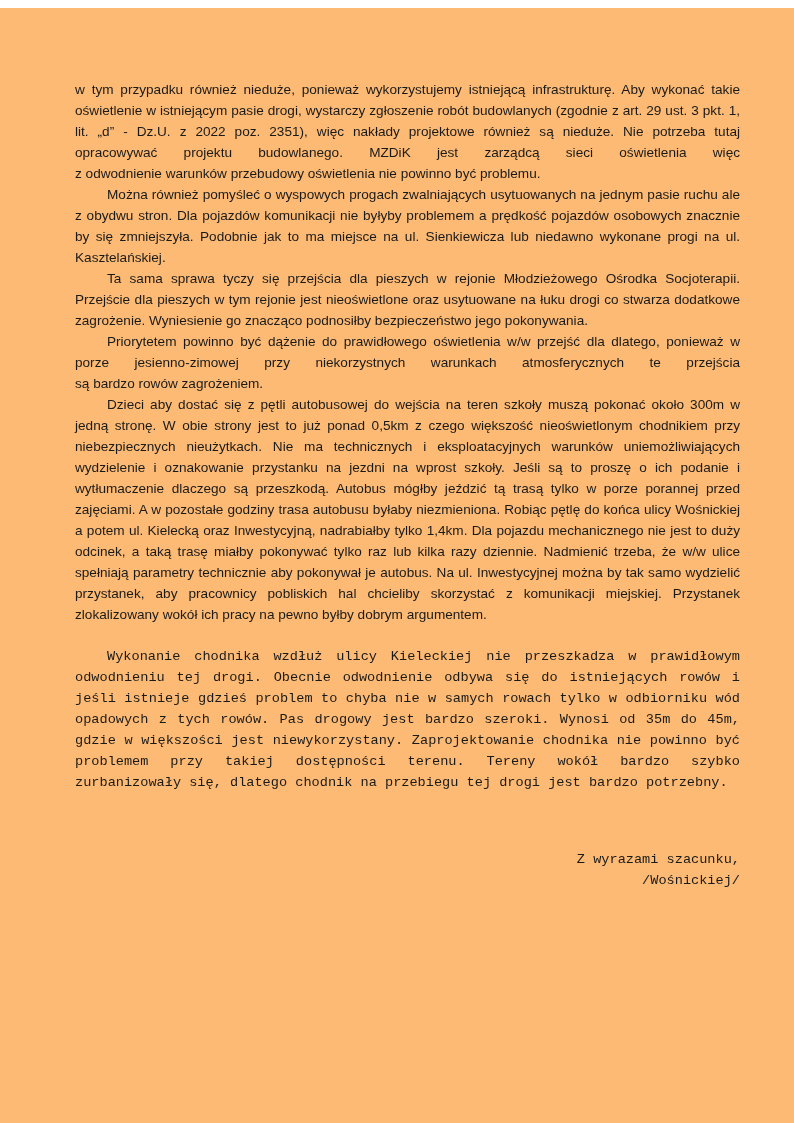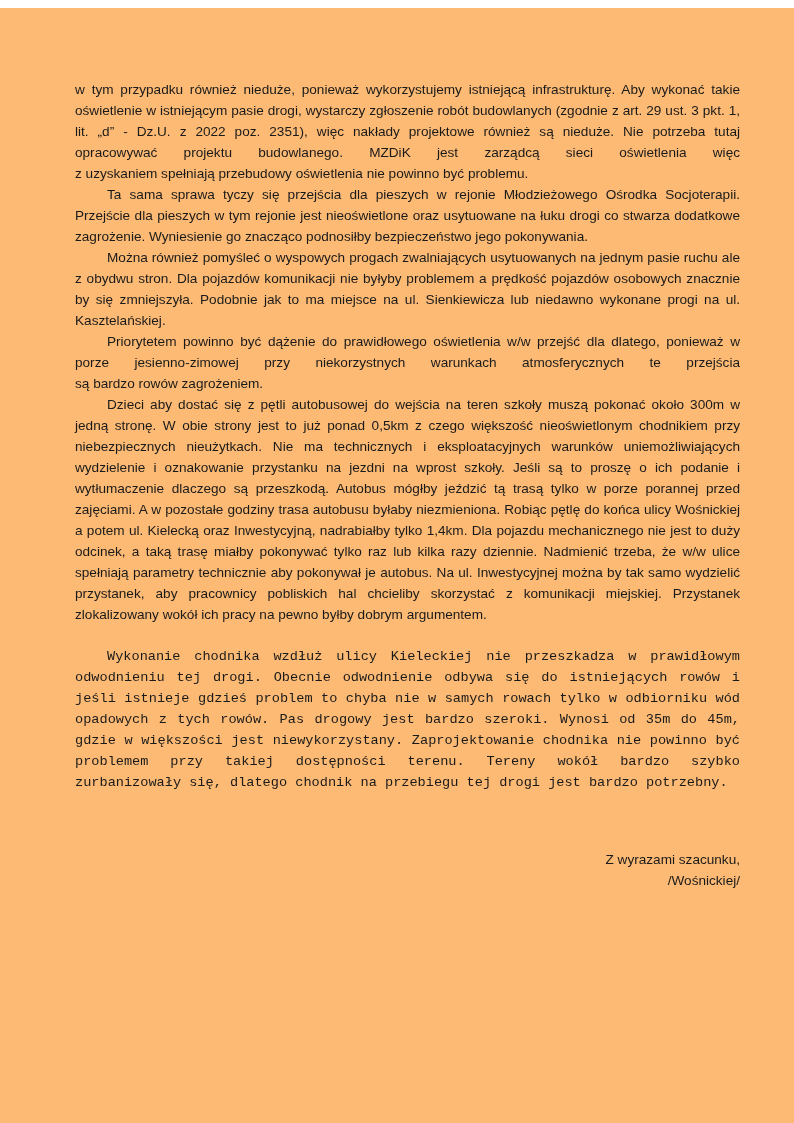--- a/index.html
+++ b/index.html
@@ -31,36 +31,36 @@
   }
   .part.stretch {
     text-align: justify;
     text-align-last: justify;
   }
   .para.indent .part:first-child { text-indent: 32px; }
   .closing {
     margin-top: 56px;
     text-align: right;
   }
-  .closing div { line-height: 21px; }
+  .closing div { line-height: 21px; font-family: Liberation Mono, monospace; }
 </style>
 </head>
 <body>
 
 <div class="page">
   <div class="letter-body" id="paragraphs">
       <div class="para">
         <div class="part stretch">w tym przypadku również nieduże, ponieważ wykorzystujemy istniejącą infrastrukturę. Aby wykonać takie oświetlenie w istniejącym pasie drogi, wystarczy zgłoszenie robót budowlanych (zgodnie z art. 29 ust. 3 pkt. 1, lit. „d” - Dz.U. z 2022 poz. 2351), więc nakłady projektowe również są nieduże. Nie potrzeba tutaj opracowywać projektu budowlanego. MZDiK jest zarządcą sieci oświetlenia więc</div>
-        <div class="part">z uzyskaniem spełniają przebudowy oświetlenia nie powinno być problemu.</div>
+        <div class="part">z odwodnienie warunków przebudowy oświetlenia nie powinno być problemu.</div>
+      </div>
+      <div class="para indent">
+        <div class="part">Można również pomyśleć o wyspowych progach zwalniających usytuowanych na jednym pasie ruchu ale z obydwu stron. Dla pojazdów komunikacji nie byłyby problemem a prędkość pojazdów osobowych znacznie by się  zmniejszyła. Podobnie jak to ma miejsce na ul. Sienkiewicza lub niedawno wykonane progi na ul. Kasztelańskiej.</div>
       </div>
       <div class="para indent">
         <div class="part">Ta sama sprawa tyczy się przejścia dla pieszych w rejonie Młodzieżowego Ośrodka Socjoterapii. Przejście dla pieszych w tym rejonie jest nieoświetlone oraz usytuowane na łuku drogi co stwarza dodatkowe zagrożenie. Wyniesienie go znacząco podnosiłby bezpieczeństwo jego pokonywania.</div>
-      </div>
-      <div class="para indent">
-        <div class="part">Można również pomyśleć o wyspowych progach zwalniających usytuowanych na jednym pasie ruchu ale z obydwu stron. Dla pojazdów komunikacji nie byłyby problemem a prędkość pojazdów osobowych znacznie by się  zmniejszyła. Podobnie jak to ma miejsce na ul. Sienkiewicza lub niedawno wykonane progi na ul. Kasztelańskiej.</div>
       </div>
       <div class="para indent">
         <div class="part stretch">Priorytetem powinno być dążenie do prawidłowego oświetlenia w/w przejść dla dlatego, ponieważ w porze jesienno-zimowej przy niekorzystnych warunkach atmosferycznych te przejścia</div>
         <div class="part">są bardzo rowów zagrożeniem.</div>
       </div>
       <div class="para indent">
         <div class="part">Dzieci aby dostać się z pętli autobusowej do wejścia na teren szkoły muszą pokonać około 300m w jedną stronę. W obie strony jest to już ponad 0,5km z czego większość nieoświetlonym chodnikiem przy niebezpiecznych nieużytkach. Nie ma technicznych i eksploatacyjnych warunków uniemożliwiających wydzielenie i oznakowanie przystanku na jezdni na wprost szkoły. Jeśli są to proszę o ich podanie i wytłumaczenie dlaczego są przeszkodą. Autobus mógłby jeździć tą trasą tylko w porze porannej przed zajęciami. A w pozostałe godziny trasa autobusu byłaby niezmieniona. Robiąc pętlę do końca ulicy Wośnickiej a potem ul. Kielecką oraz Inwestycyjną, nadrabiałby tylko 1,4km. Dla pojazdu mechanicznego nie jest to duży odcinek, a taką trasę miałby pokonywać tylko raz lub kilka razy dziennie. Nadmienić trzeba, że w/w ulice spełniają parametry technicznie aby pokonywał je autobus. Na ul. Inwestycyjnej można by tak samo wydzielić przystanek, aby pracownicy pobliskich hal chcieliby skorzystać z komunikacji miejskiej. Przystanek zlokalizowany wokół ich pracy na pewno byłby dobrym argumentem.</div>
       </div>
       <div class="para indent gap-before">
         <div class="part">Wykonanie chodnika wzdłuż ulicy Kieleckiej nie przeszkadza w prawidłowym odwodnieniu tej drogi. Obecnie odwodnienie odbywa się do istniejących rowów i jeśli istnieje gdzieś problem to chyba nie w samych rowach tylko w odbiorniku wód opadowych z tych rowów. Pas drogowy jest bardzo szeroki. Wynosi od 35m do 45m, gdzie w większości jest niewykorzystany. Zaprojektowanie chodnika nie powinno być problemem przy takiej dostępności terenu. Tereny wokół bardzo szybko zurbanizowały się, dlatego chodnik na przebiegu tej drogi jest bardzo potrzebny.</div>

